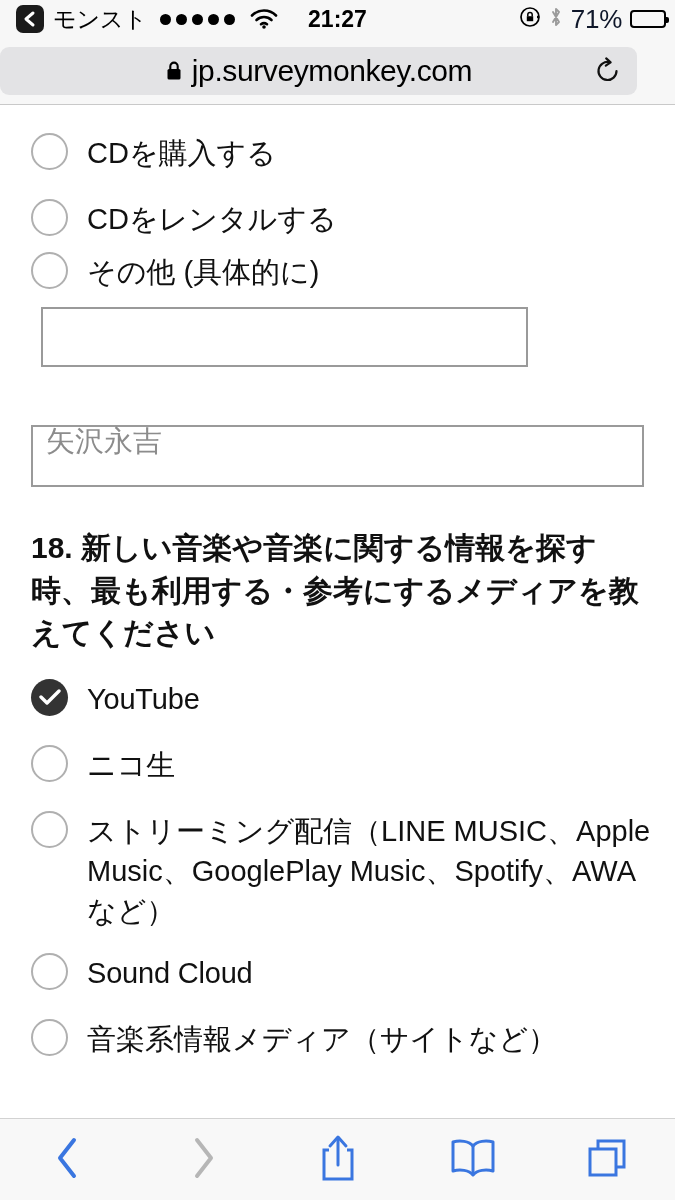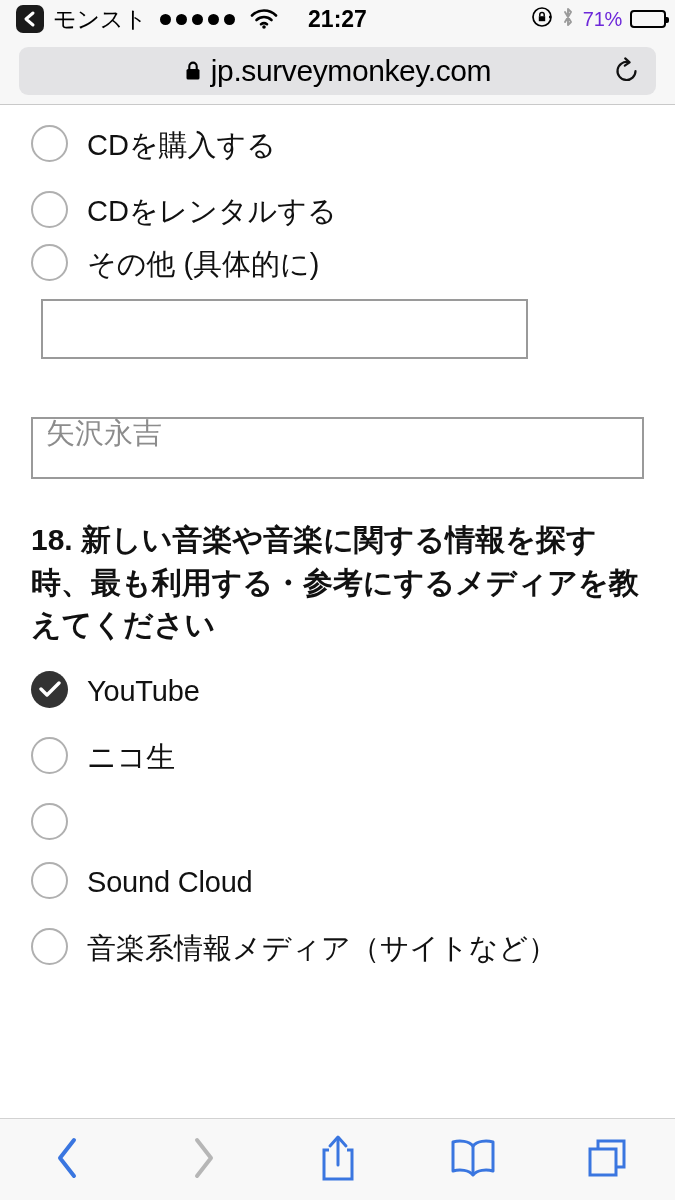--- a/index.html
+++ b/index.html
@@ -77,22 +77,22 @@
     letter-spacing: 0px;
   }
   .sb-right {
     position: absolute;
     right: 9px;
     display: flex;
     align-items: center;
     gap: 8px;
   }
   .battery-pct {
-    font-size: 20px;
-    color: #6d28d9;
+    font-size: 26px;
+    color: #0f172a;
     letter-spacing: -0.3px;
   }
   .battery {
     position: relative;
     width: 36px;
     height: 18px;
     border: 2px solid #000;
     border-radius: 4px;
     box-sizing: border-box;
     padding: 2px;
@@ -117,21 +117,21 @@
   .urlbar-wrap {
     position: absolute;
     top: 38px; left: 0;
     width: 675px;
     height: 67px;
     background: #f7f7f7;
     border-bottom: 1px solid #c9c9c9;
     box-sizing: border-box;
     display: flex;
     align-items: center;
-    justify-content: center;
+    justify-content: flex-start;
   }
   .urlbar {
     position: relative;
     width: 637px;
     height: 48px;
     background: #e3e3e5;
     border-radius: 9px;
     display: flex;
     align-items: center;
     justify-content: center;
@@ -149,21 +149,21 @@
     right: 14px;
     top: 50%;
     transform: translateY(-50%);
     display: flex;
     align-items: center;
   }
 
   
   .content {
     position: absolute;
-    top: 106px;
+    top: 114px;
     left: 0;
     width: 675px;
     height: 1012px;
     background: #ffffff;
     overflow: hidden;
   }
 
   .opt-row {
     display: flex;
     align-items: flex-start;
@@ -361,20 +361,21 @@
       <span class="opt-label latin">YouTube</span>
     </div>
 
     <div class="opt-row" style="margin-bottom:26px">
       <span class="radio"></span>
       <span class="opt-label">ニコ生</span>
     </div>
 
     <div class="opt-row" style="margin-bottom:22px">
       <span class="radio"></span>
+      <span class="opt-label" style="max-width:572px">ストリーミング配信（LINE MUSIC、Apple Music、GooglePlay Music、Spotify、AWAなど）</span>
     </div>
 
     <div class="opt-row" style="margin-bottom:26px">
       <span class="radio"></span>
       <span class="opt-label latin">Sound Cloud</span>
     </div>
 
     <div class="opt-row">
       <span class="radio"></span>
       <span class="opt-label">音楽系情報メディア（サイトなど）</span>

